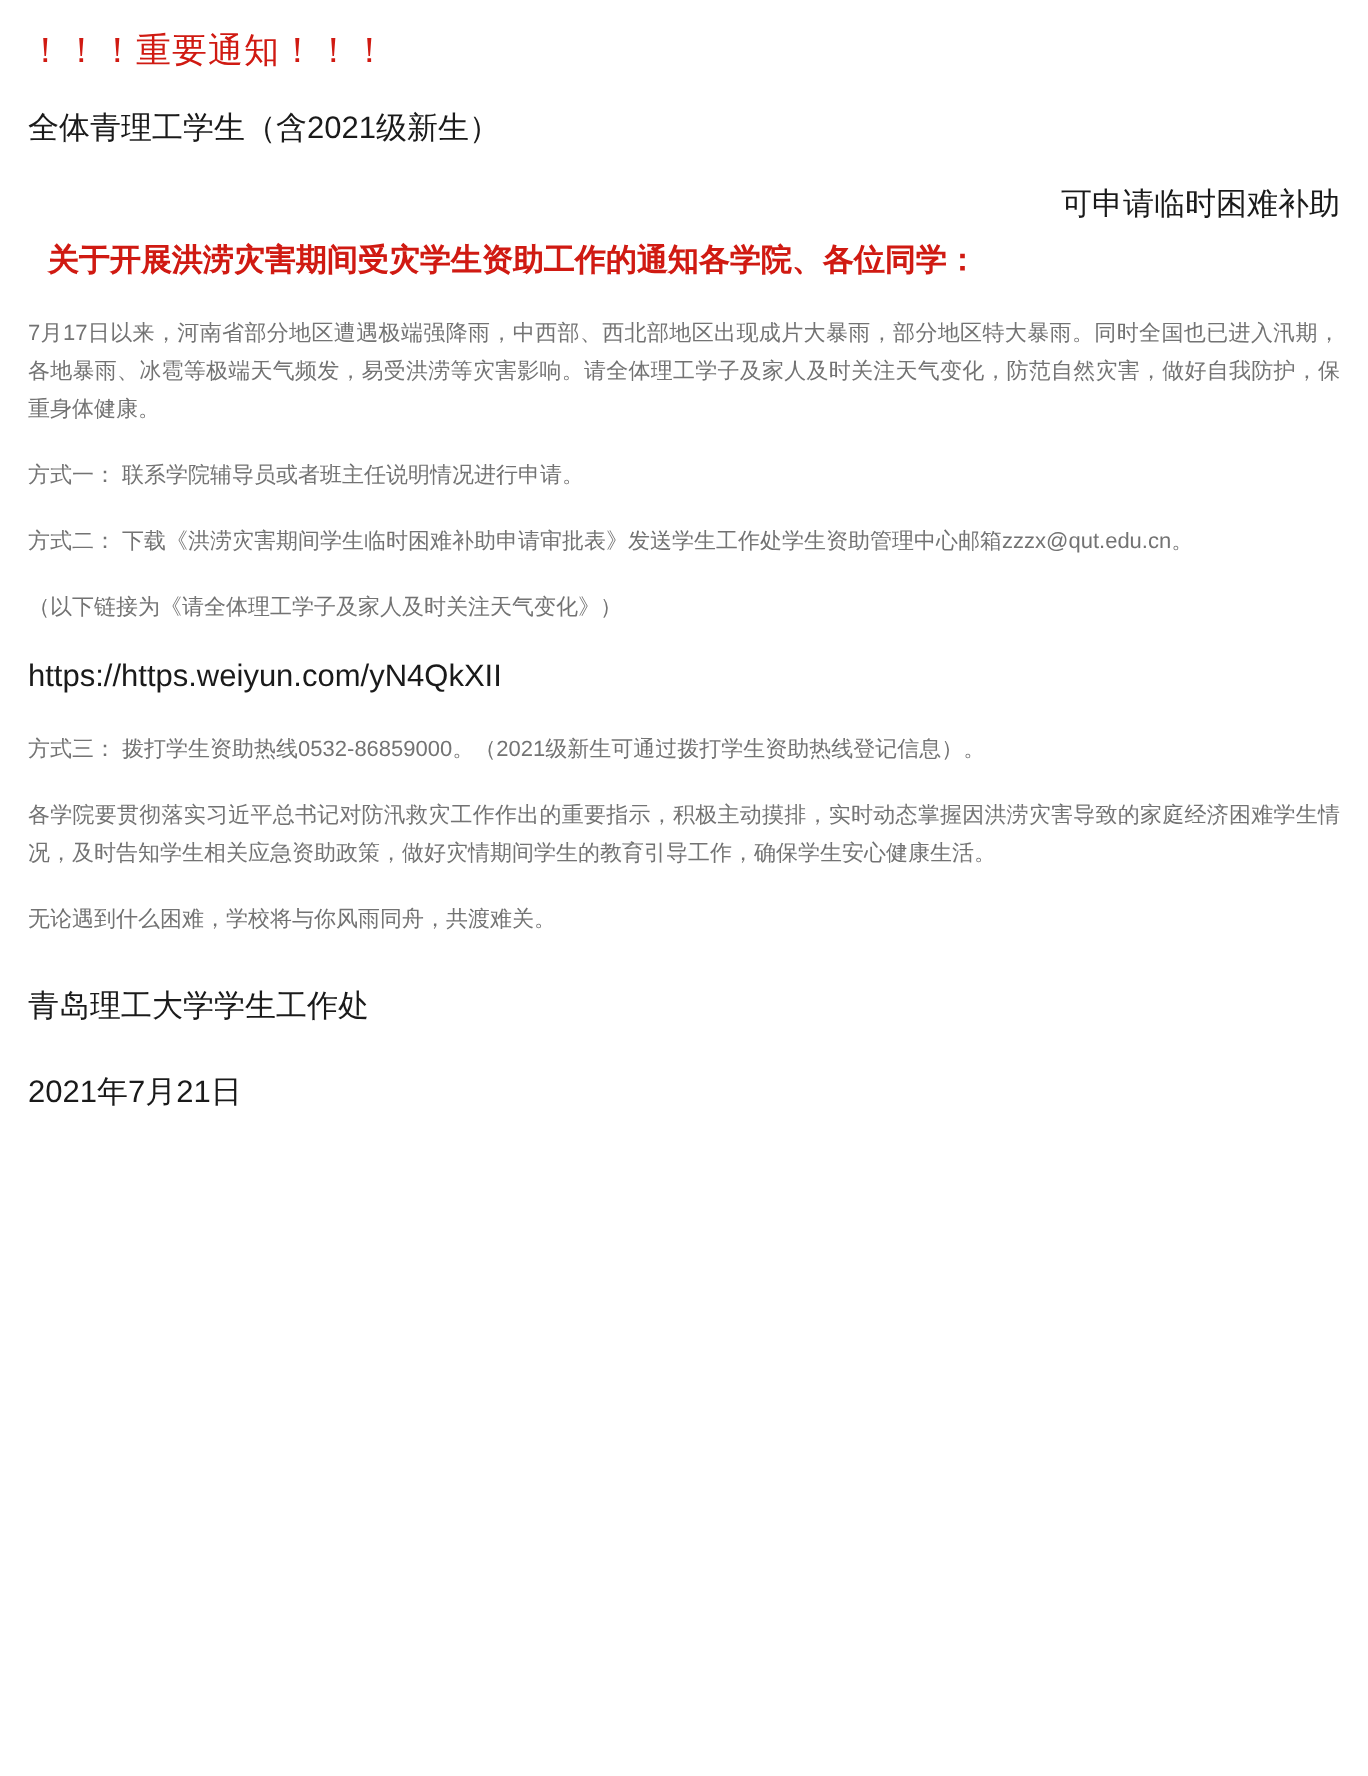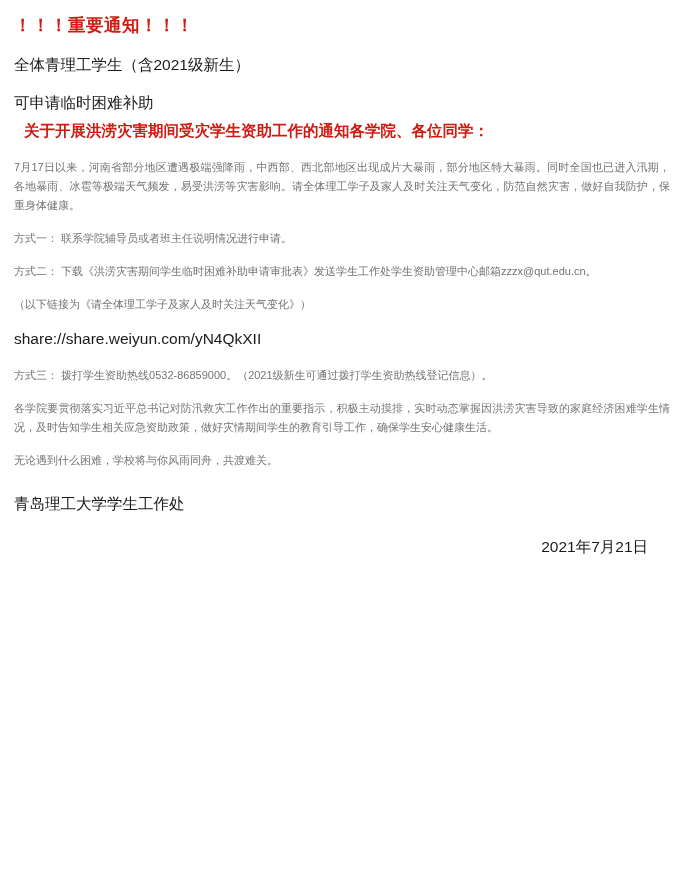--- a/index.html
+++ b/index.html
@@ -15,34 +15,35 @@
     overflow: hidden;
   }
   .page {
     box-sizing: border-box;
     width: 684px;
     height: 888px;
     padding: 14px 14px 0 14px;
   }
   .notice-title {
     color: #d01a12;
-    font-weight: bold;
+    font-weight: normal;
     font-size: 17.5px;
     letter-spacing: 0.5px;
     margin: 0 0 16px 0;
     line-height: 1.3;
   }
   .line {
     font-size: 15.5px;
     line-height: 1.55;
     margin: 0 0 14px 0;
     color: #1a1a1a;
   }
   .line.tight {
     margin-bottom: 0;
+    text-align: right;
   }
   .subject {
     color: #d01a12;
     font-weight: bold;
     font-size: 15.5px;
     line-height: 1.5;
     margin: 4px 0 16px 10px;
   }
   .para {
     font-size: 11px;
@@ -63,21 +64,21 @@
     font-size: 15.5px;
     line-height: 1.6;
     text-align: left;
     margin: 22px 0 0 0;
     padding-right: 22px;
     color: #1a1a1a;
   }
   .date {
     font-size: 15.5px;
     line-height: 1.6;
-    text-align: right;
+    text-align: left;
     margin: 18px 0 0 0;
     padding-right: 22px;
     color: #1a1a1a;
   }
 </style>
 </head>
 <body>
 
 <div class="page">
 
@@ -88,21 +89,21 @@
 
   <div class="subject">关于开展洪涝灾害期间受灾学生资助工作的通知各学院、各位同学：</div>
 
   <div class="para">7月17日以来，河南省部分地区遭遇极端强降雨，中西部、西北部地区出现成片大暴雨，部分地区特大暴雨。同时全国也已进入汛期，各地暴雨、冰雹等极端天气频发，易受洪涝等灾害影响。请全体理工学子及家人及时关注天气变化，防范自然灾害，做好自我防护，保重身体健康。</div>
 
   <div class="para">方式一： 联系学院辅导员或者班主任说明情况进行申请。</div>
   <div class="para">方式二： 下载《洪涝灾害期间学生临时困难补助申请审批表》发送学生工作处学生资助管理中心邮箱zzzx@qut.edu.cn。</div>
 
   <div class="para">（以下链接为《请全体理工学子及家人及时关注天气变化》）</div>
 
-  <a class="link" href="#">share://share.weiyun.com/yN4QkXII</a>
+  <a class="link" href="#">https://https.weiyun.com/yN4QkXII</a>
 
   <div class="para">方式三： 拨打学生资助热线0532-86859000。（2021级新生可通过拨打学生资助热线登记信息）。</div>
 
   <div class="para">各学院要贯彻落实习近平总书记对防汛救灾工作作出的重要指示，积极主动摸排，实时动态掌握因洪涝灾害导致的家庭经济困难学生情况，及时告知学生相关应急资助政策，做好灾情期间学生的教育引导工作，确保学生安心健康生活。</div>
   <div class="para">无论遇到什么困难，学校将与你风雨同舟，共渡难关。</div>
 
   <div class="sign">青岛理工大学学生工作处</div>
   <div class="date">2021年7月21日</div>
 
 </div>

